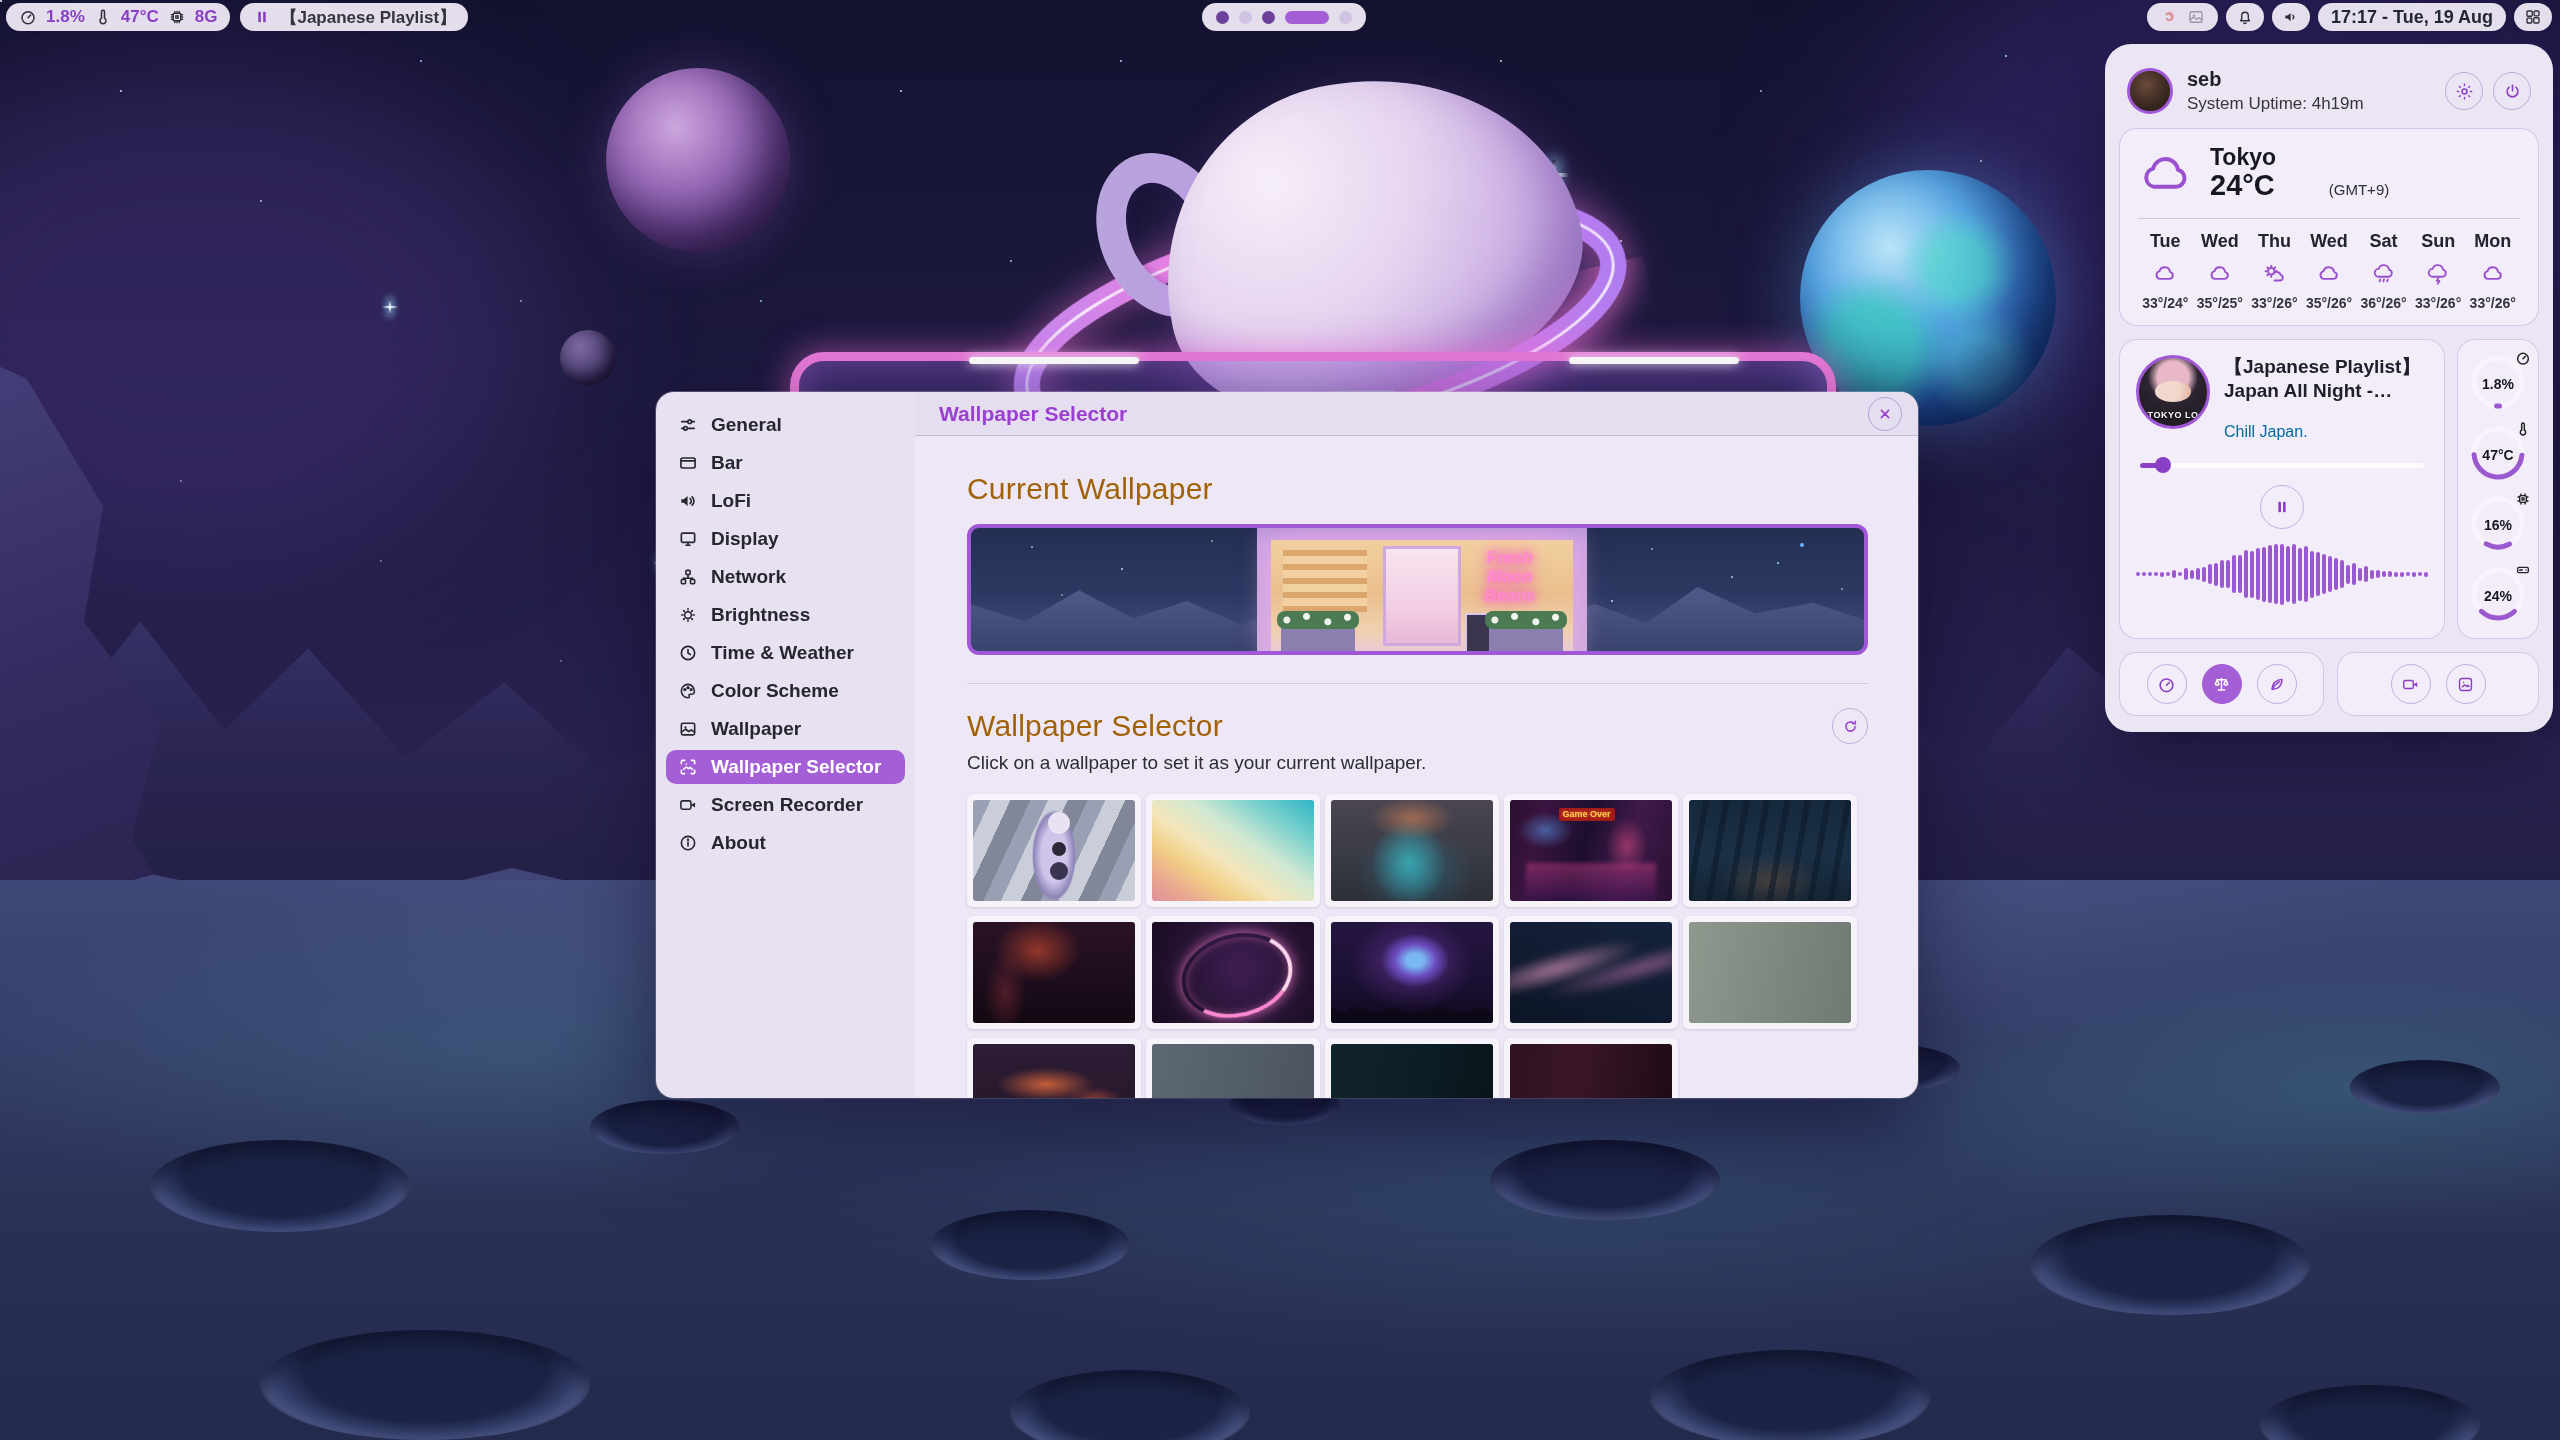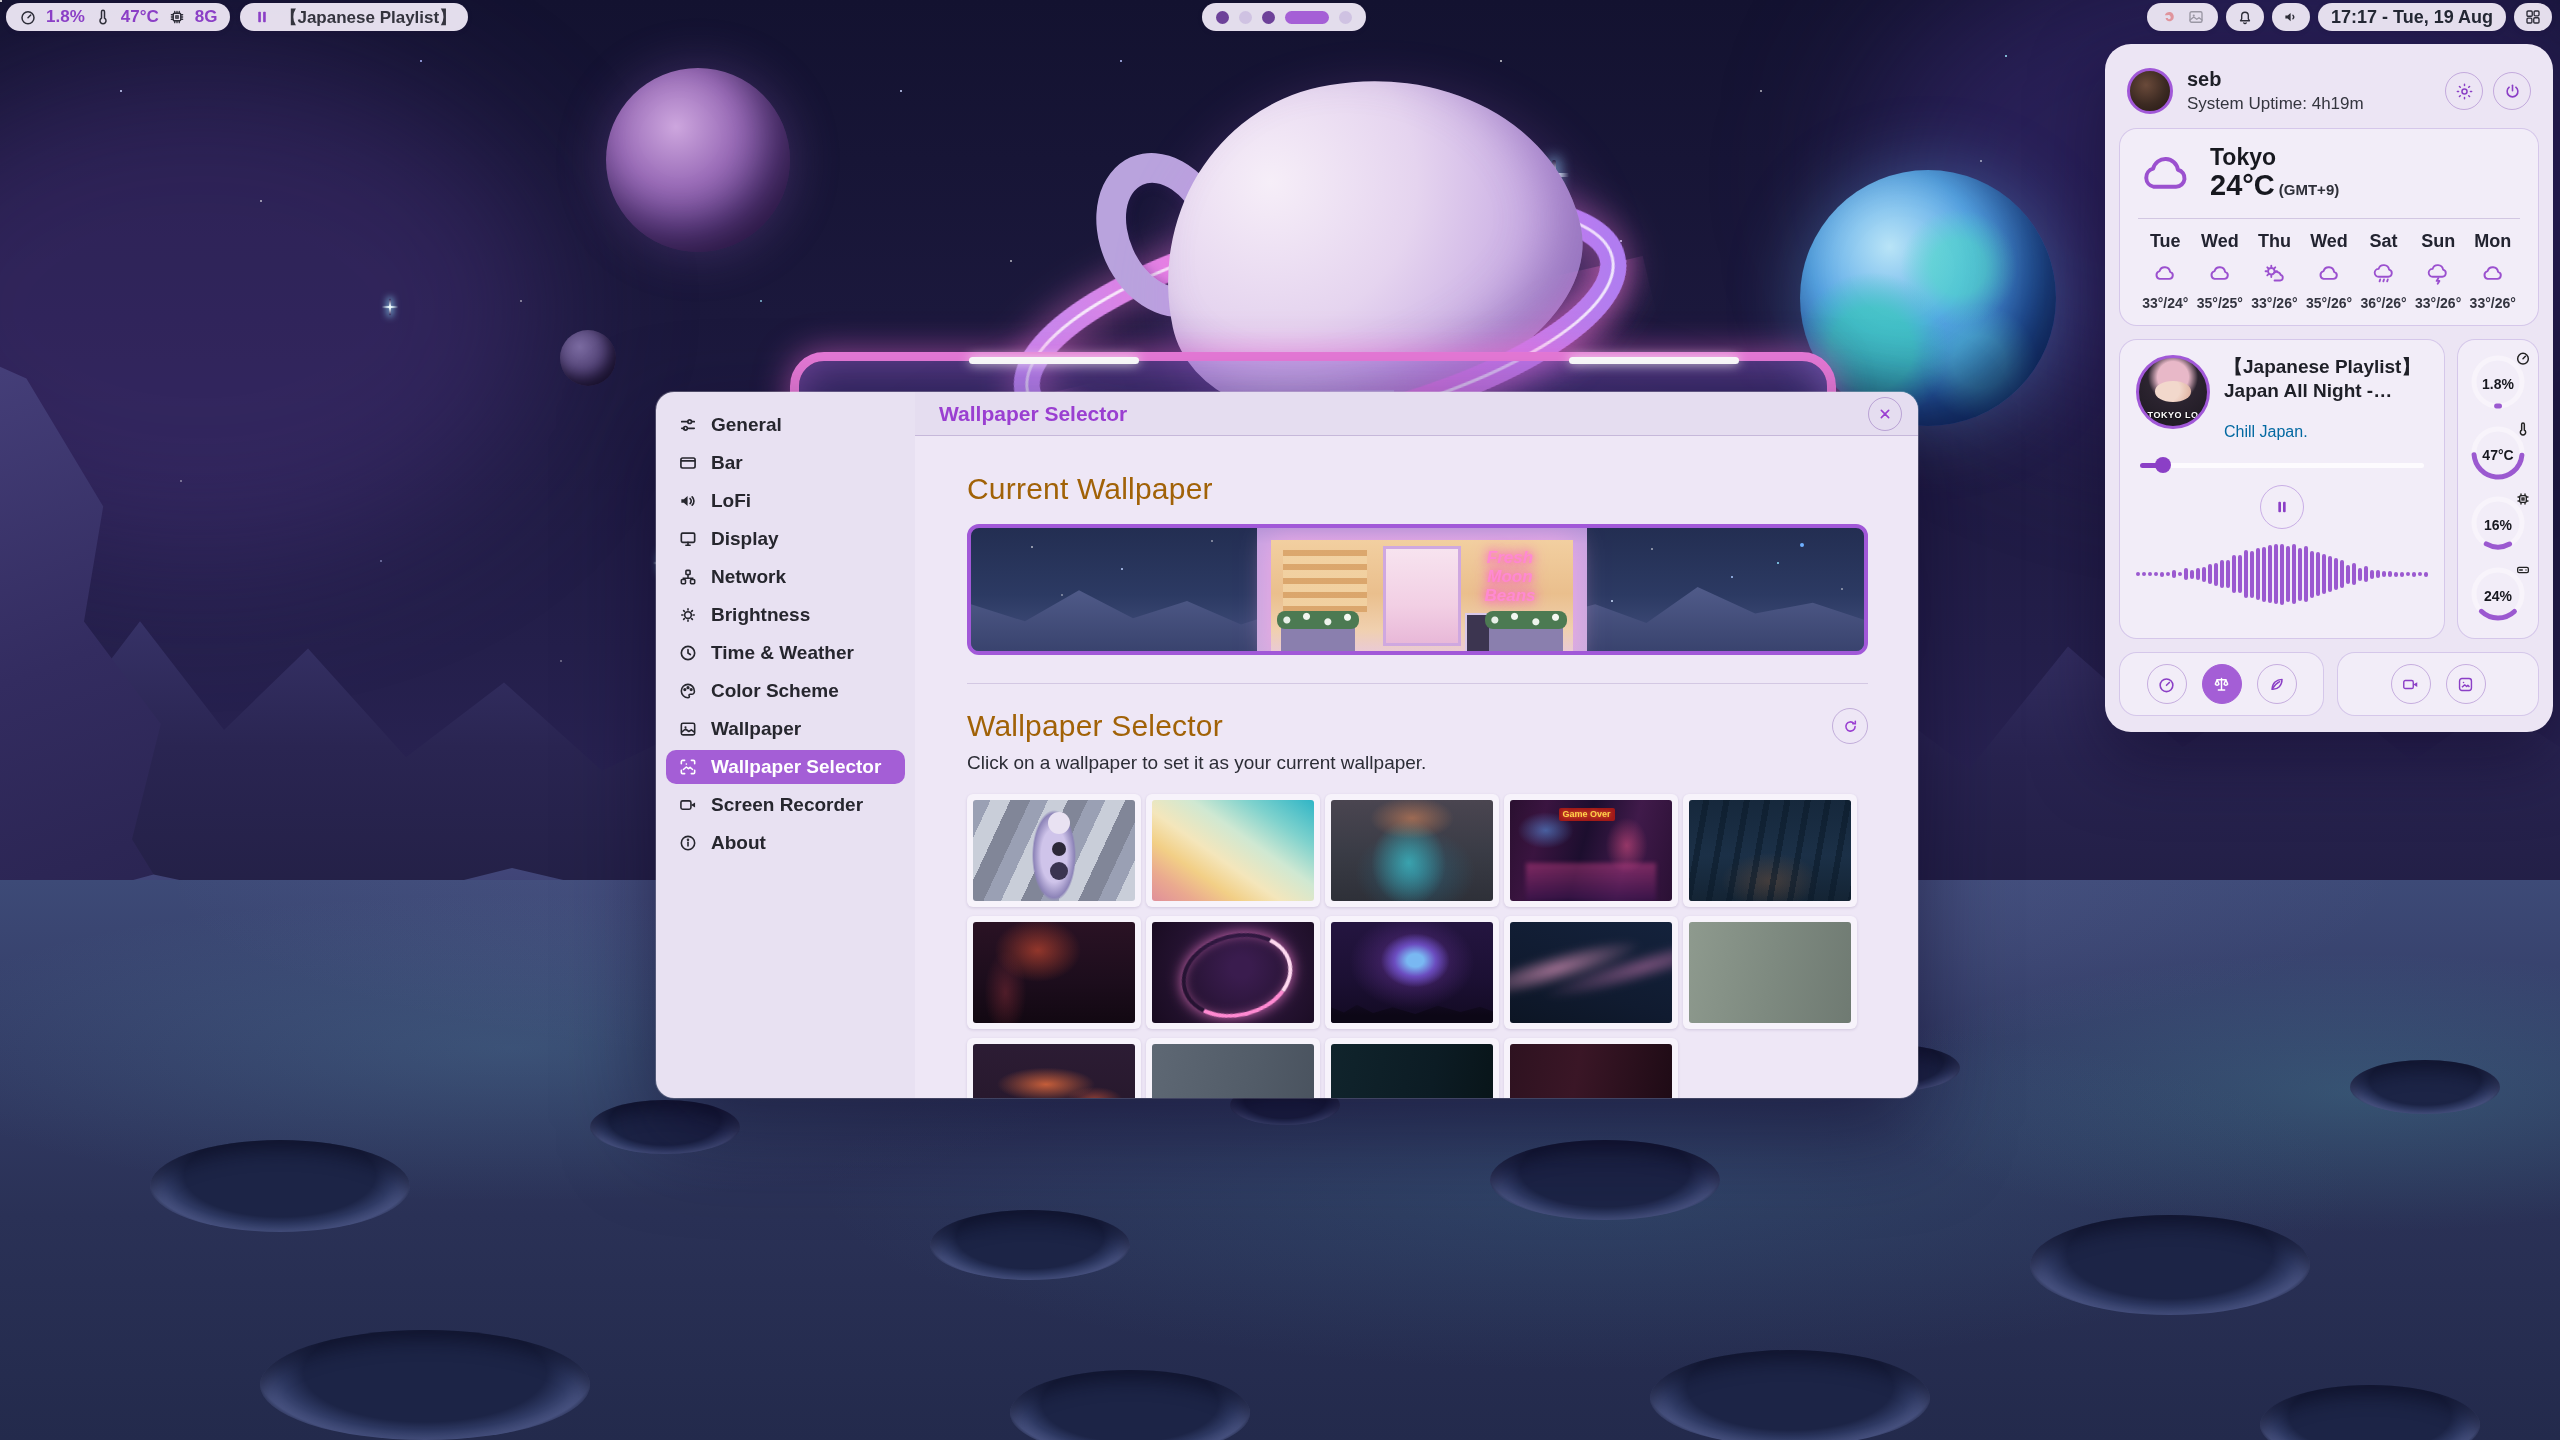--- a/index.html
+++ b/index.html
@@ -259,23 +259,23 @@
   .rp-uptime { font-size:17px; color:#35363f; margin-top:3px; }
   .rp-hbtns { margin-left:auto; display:flex; gap:10px; }
   .circle-btn { width:38px; height:38px; border-radius:50%; border:1px solid rgba(160,120,200,.55);
     background:transparent; color:#8b3fc6; display:flex; align-items:center; justify-content:center; cursor:pointer; }
   .circle-btn svg { width:19px; height:19px; }
   .circle-btn.filled { background:#a45ed6; border-color:#a45ed6; color:#fff; }
   .rp-weather { padding:16px 18px 14px; }
   .wx-now { display:flex; align-items:center; gap:16px; }
   .wx-cloud { width:56px; height:56px; color:#9b50cf; flex-shrink:0; }
   .wx-city { font-size:23px; font-weight:bold; color:#17181f; line-height:1.05; }
-  .wx-temp-row { display:flex; align-items:baseline; gap:4px; }
+  .wx-temp-row { display:flex; align-items:baseline; gap:20px; }
   .wx-temp { font-size:29px; font-weight:bold; color:#17181f; }
-  .wx-tz { font-size:15px; font-weight:bold; color:#2e2f38; }
+  .wx-tz { font-size:15px; font-weight:normal; color:#2e2f38;margin-left:34px; }
   .wx-div { border-top:1px solid rgba(130,100,170,.28); margin:16px 0 12px; }
   .wx-grid { display:grid; grid-template-columns:repeat(7,1fr); text-align:center; }
   .wx-day { font-size:18px; font-weight:bold; color:#222330; }
   .wx-ico { width:26px; height:26px; color:#9b50cf; margin:9px auto 8px; }
   .wx-temps { font-size:14px; font-weight:bold; color:#33343f; }
   .rp-media-row { display:flex; gap:12px; margin-top:13px; flex:1; }
   .rp-media { flex:1; padding:15px 16px 10px; display:flex; flex-direction:column; }
   .mp-top { display:flex; gap:14px; align-items:flex-start; }
   .album { width:74px; height:74px; border-radius:50%; border:3px solid #a158d8; flex-shrink:0; position:relative; overflow:hidden;
     background:radial-gradient(circle at 50% 28%,#e8b8c8 0 26%,#2c2430 42%,#1c1820 100%); }

